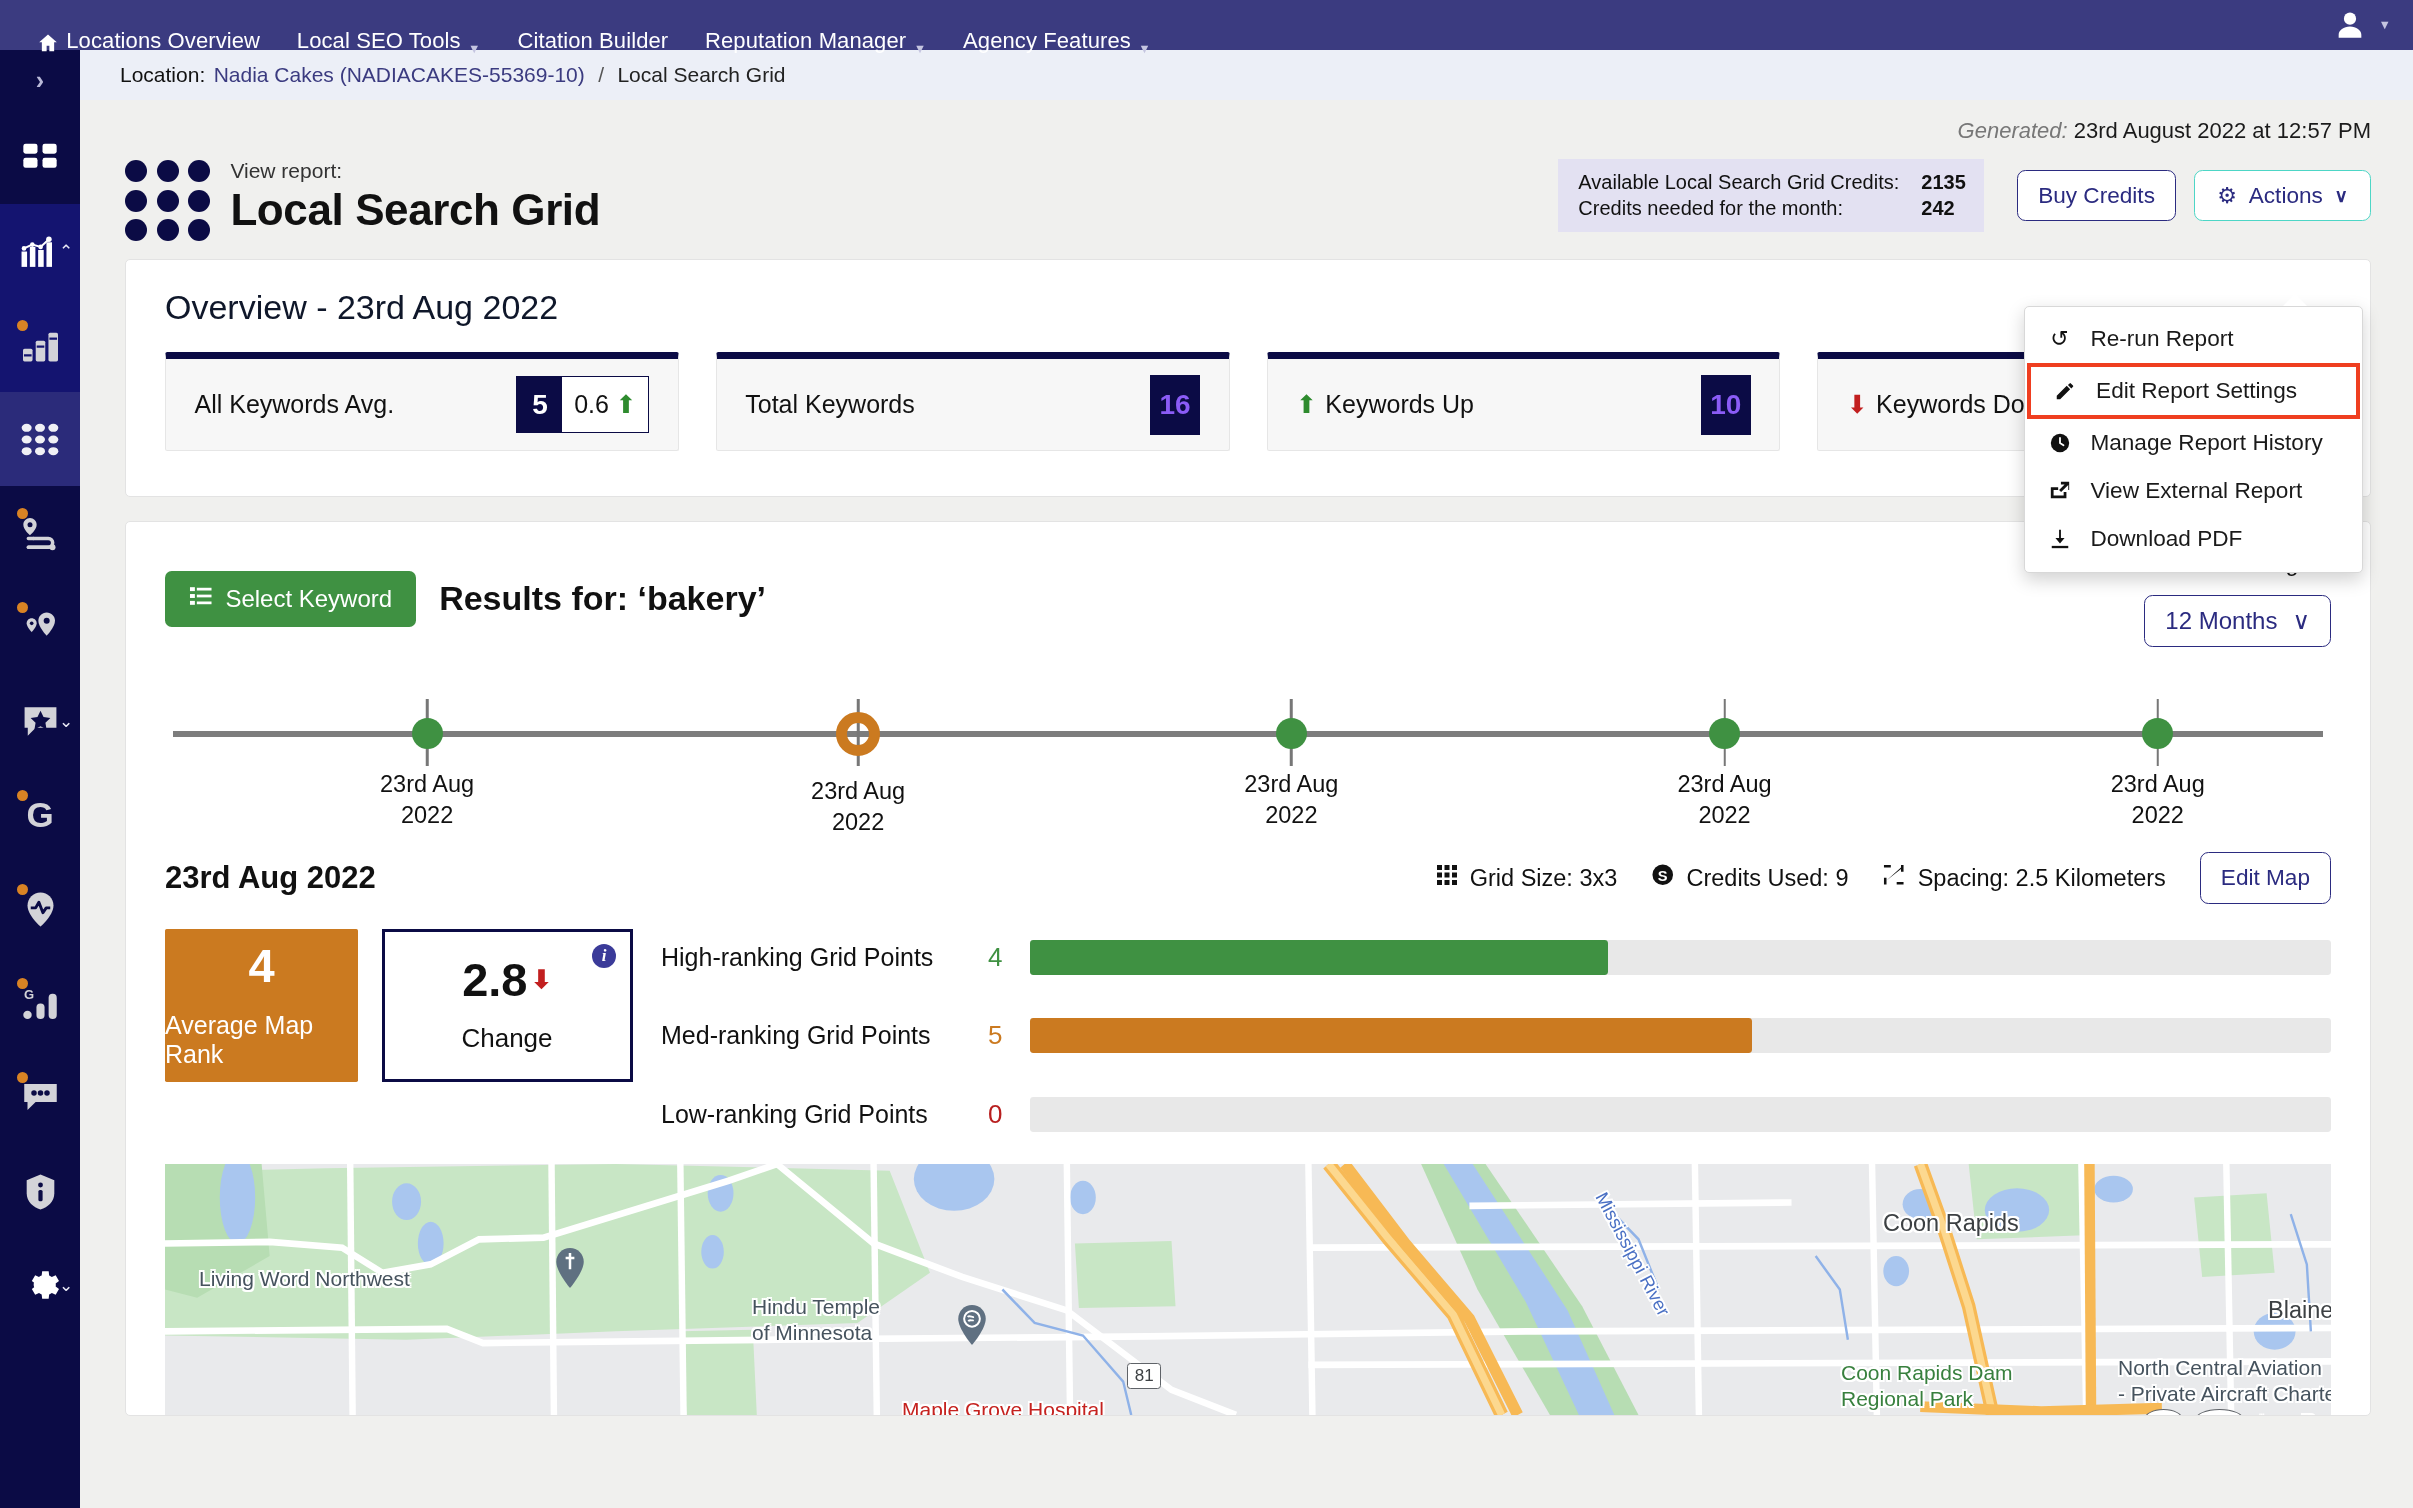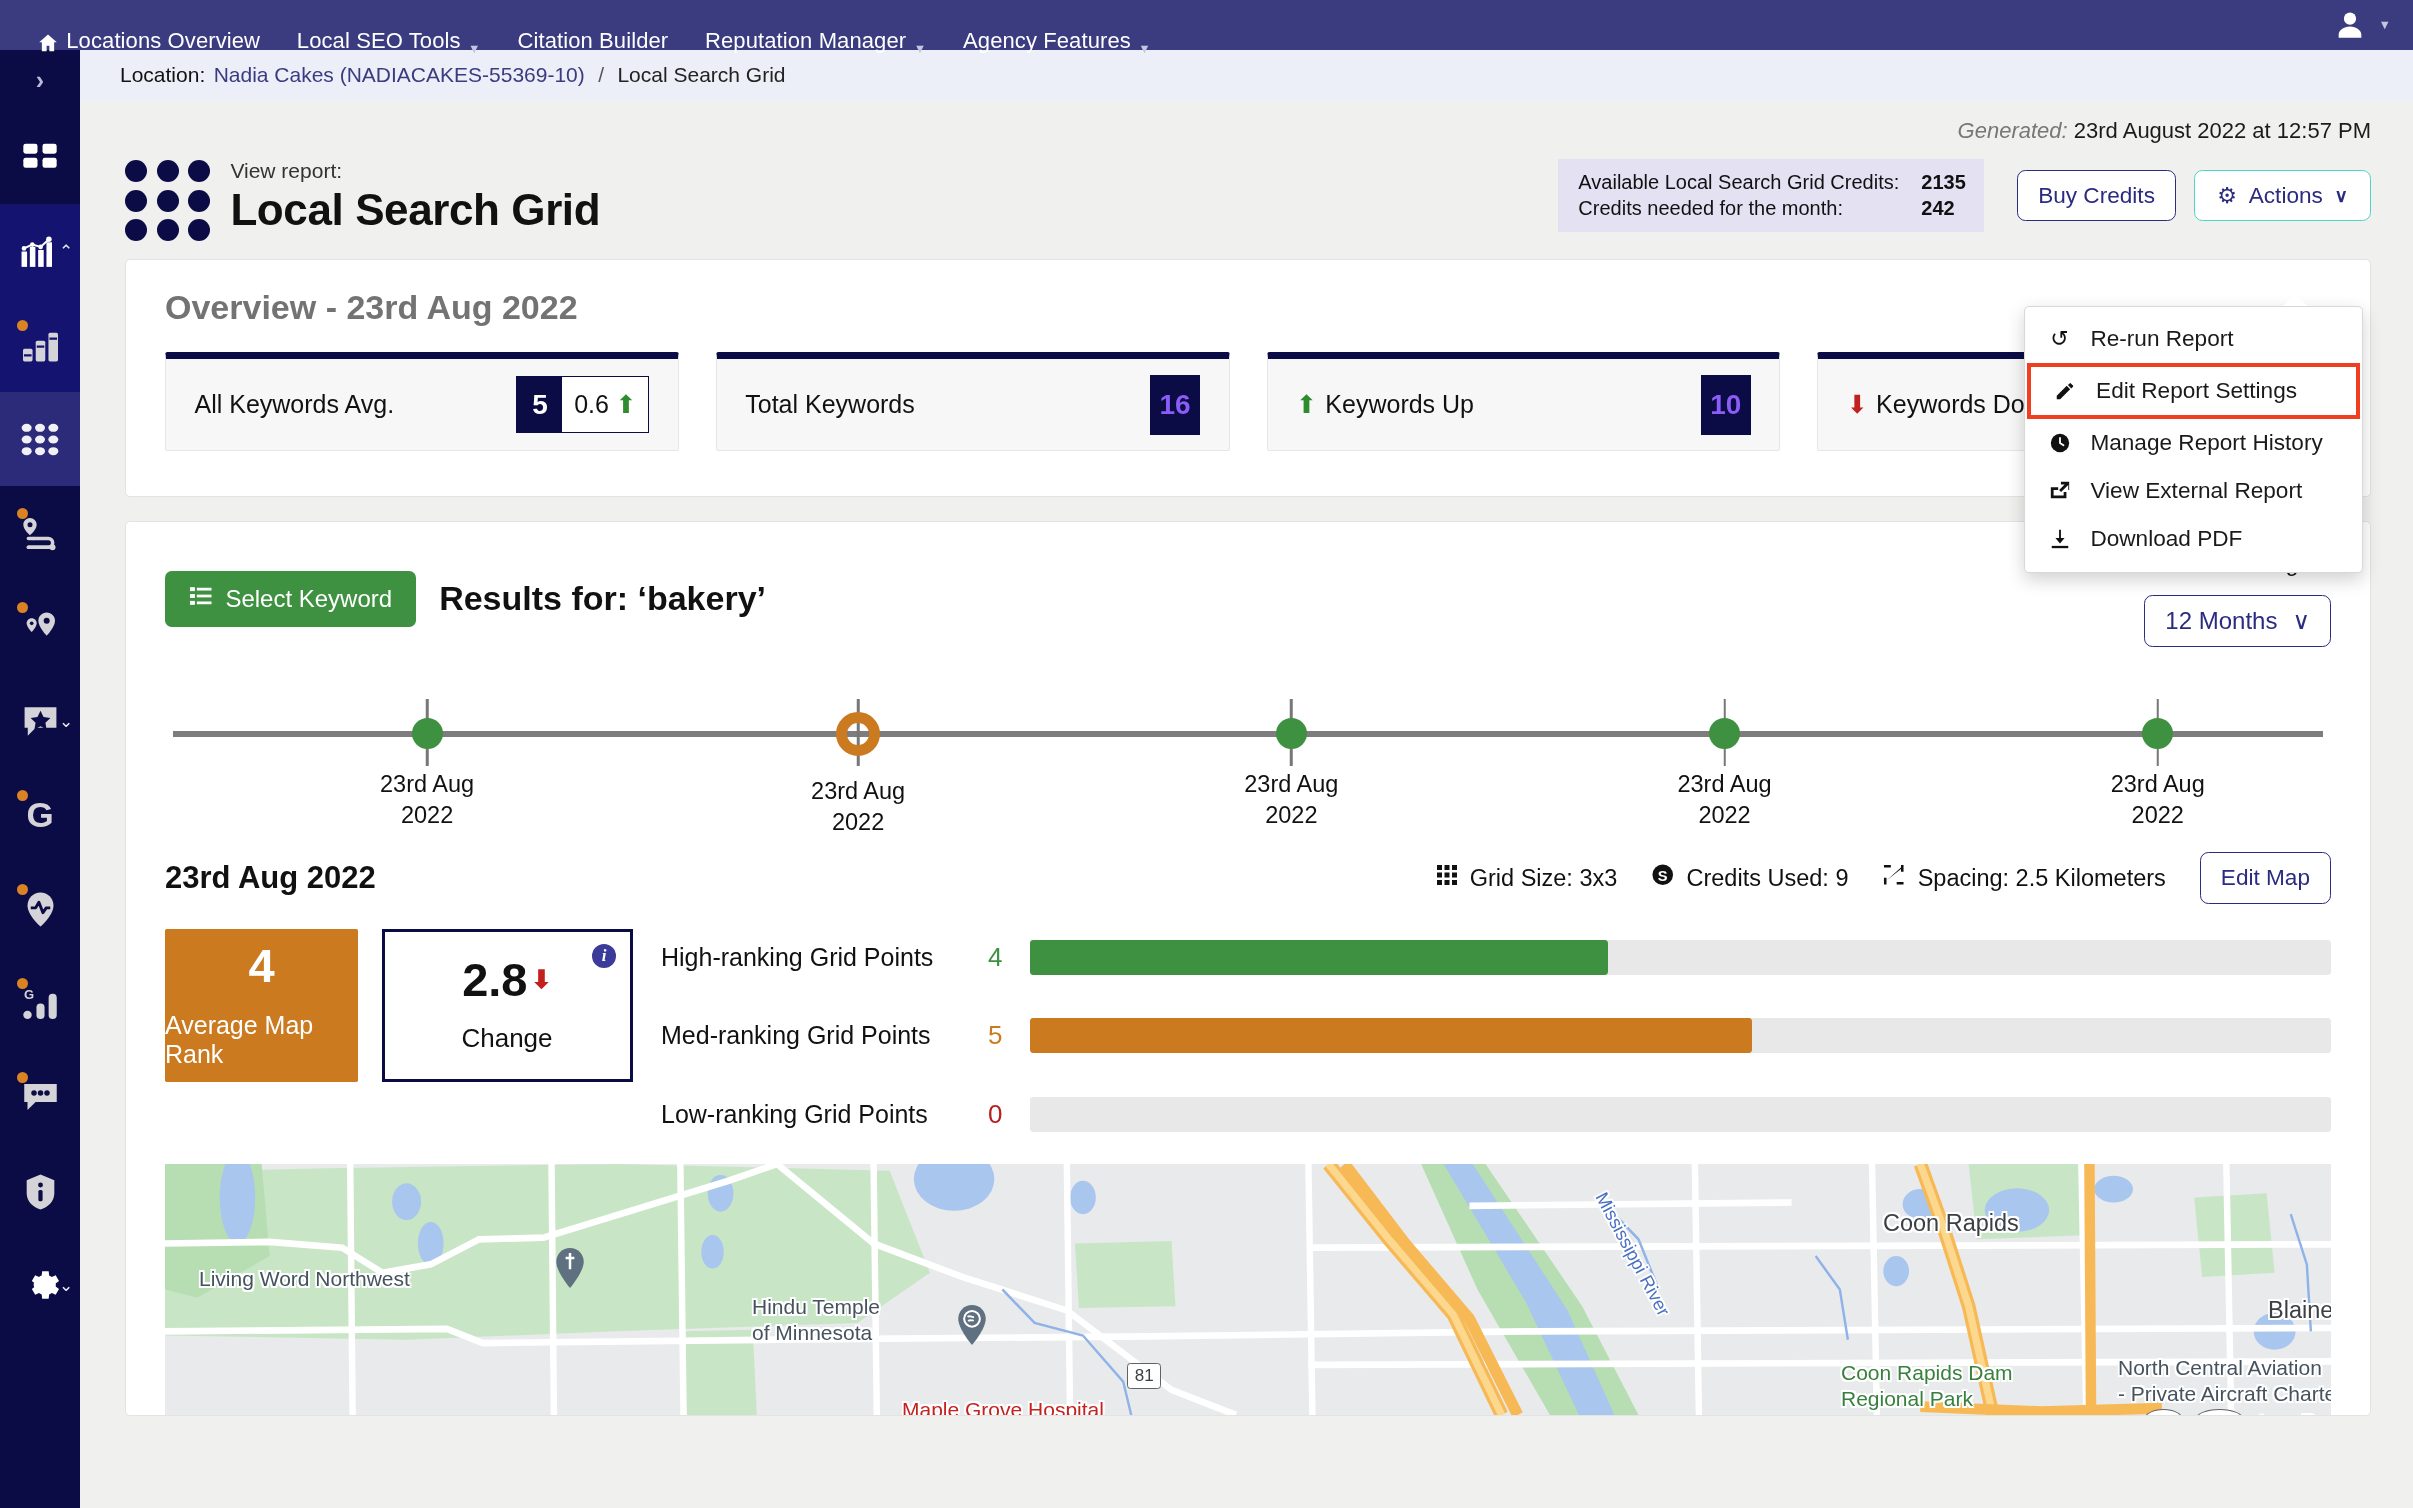--- a/index.html
+++ b/index.html
@@ -149,21 +149,21 @@
   .menu-item.highlight {
     border: 4.2px solid #ef3e20; margin: 0 1.7px;
   }
 
   
   .card {
     background: #fff; border: 0.8px solid #e3e3e3; border-radius: 5px;
     margin: 23.5px 42px 0 45px;
   }
   .overview { padding: 28.5px 39px 45px 39px; position: relative; }
-  .overview h2 { font-size: 34px; color:#737373; font-weight:bold; margin-bottom: 25px; }
+  .overview h2 { font-size: 34px; color:#0f172a; font-weight:normal; margin-bottom: 25px; }
   .stat-row { display:flex; gap: 37px; }
   .stat-card {
     flex: 1; background:#f7f7f7; border:0.8px solid #e6e6e6;
     border-top: 7.5px solid #0b0b45; border-radius: 2.5px;
     height: 99px; display:flex; align-items:center;
     justify-content: space-between; padding: 0 0 0 28.5px;
     position: relative;
   }
   .stat-card .label { font-size: 25px; color:#111; display:flex; align-items:center; gap:8.4px; }
   .stat-badge {

